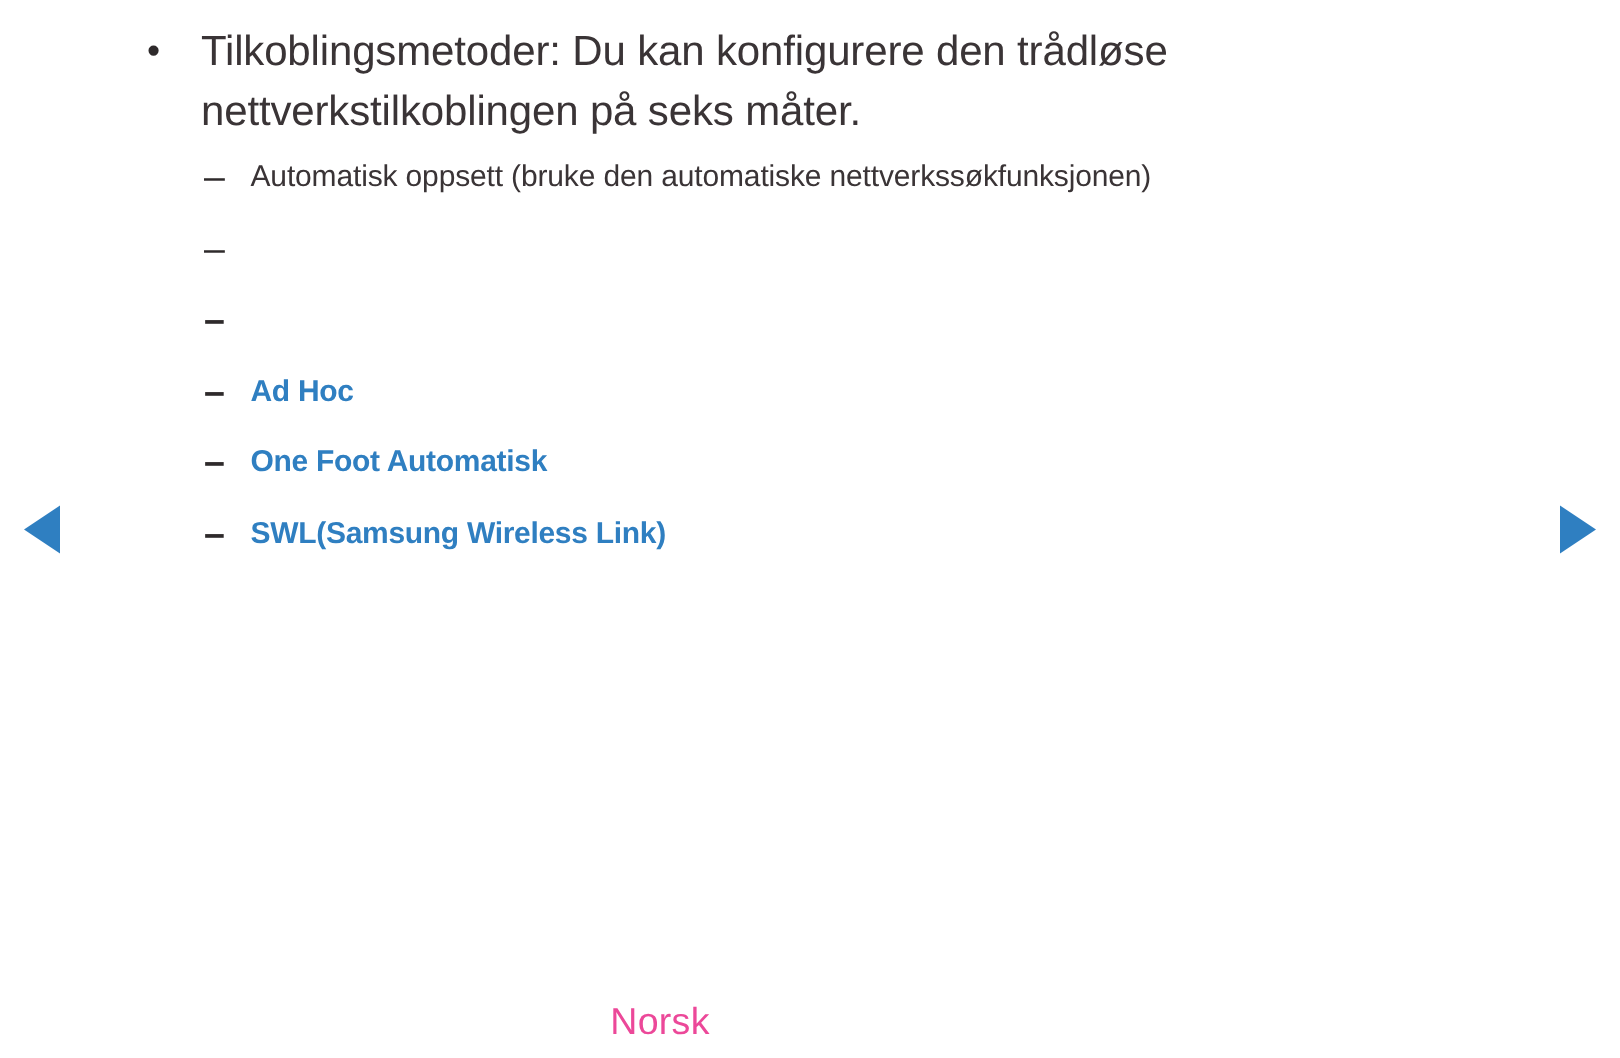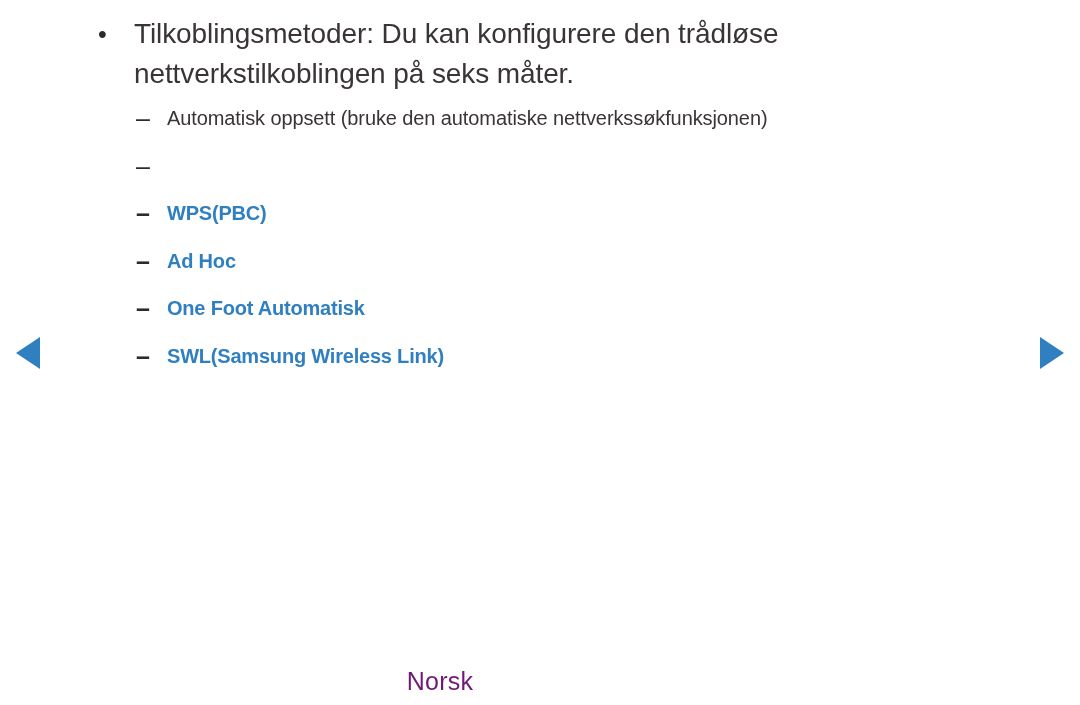--- a/index.html
+++ b/index.html
@@ -119,21 +119,21 @@
 
   
   .footer-language {
     position: absolute;
     left: 0;
     top: 665px;
     width: 880px;
     text-align: center;
     font-size: 25px;
     line-height: 32px;
-    color: #701a75;
+    color: #ec4899;
     letter-spacing: 0.2px;
   }
 </style>
 </head>
 <body>
 
 <div class="page">
 
   <div class="content">
 
@@ -148,21 +148,20 @@
         <span class="dash-marker">–</span>
         <span class="sub-text">Automatisk oppsett (bruke den automatiske nettverkssøkfunksjonen)</span>
       </div>
 
       <div class="sub-item">
         <span class="dash-marker">–</span>
       </div>
 
       <div class="sub-item highlight">
         <span class="dash-marker">–</span>
-        <span class="sub-text">WPS(PBC)</span>
       </div>
 
       <div class="sub-item highlight">
         <span class="dash-marker">–</span>
         <span class="sub-text">Ad Hoc</span>
       </div>
 
       <div class="sub-item highlight">
         <span class="dash-marker">–</span>
         <span class="sub-text">One Foot Automatisk</span>

